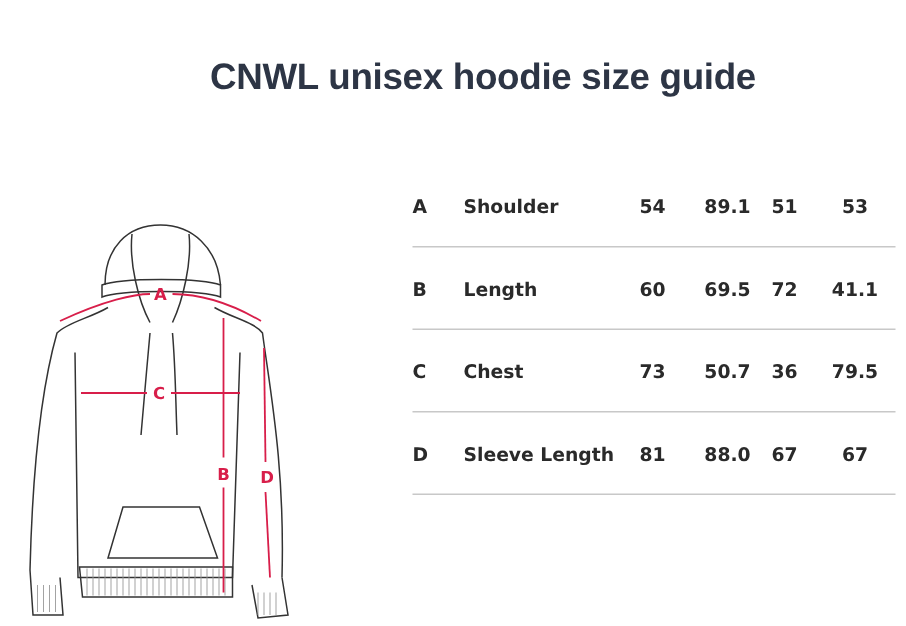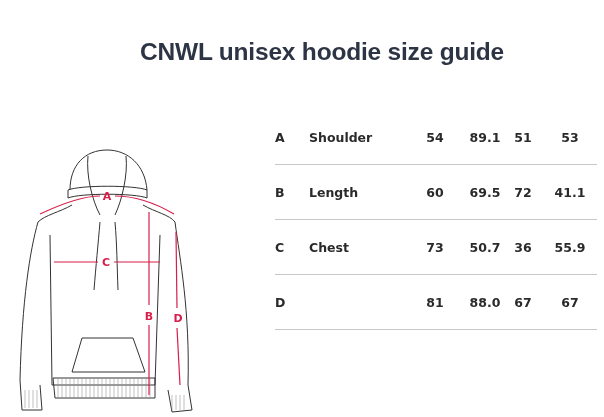--- a/index.html
+++ b/index.html
@@ -107,25 +107,26 @@
     <span class="cell c-xl">41.1</span>
     <div class="divider"></div>
   </div>
 
   <div class="row">
     <span class="cell c-key">C</span>
     <span class="cell c-name">Chest</span>
     <span class="cell c-s">73</span>
     <span class="cell c-m">50.7</span>
     <span class="cell c-l">36</span>
-    <span class="cell c-xl">55.9</span>
+    <span class="cell c-xl">79.5</span>
     <div class="divider"></div>
   </div>
 
   <div class="row">
     <span class="cell c-key">D</span>
+    <span class="cell c-name">Sleeve Length</span>
     <span class="cell c-s">81</span>
     <span class="cell c-m">88.0</span>
     <span class="cell c-l">67</span>
     <span class="cell c-xl">67</span>
     <div class="divider"></div>
   </div>
 </div>
 
 </body></html>

